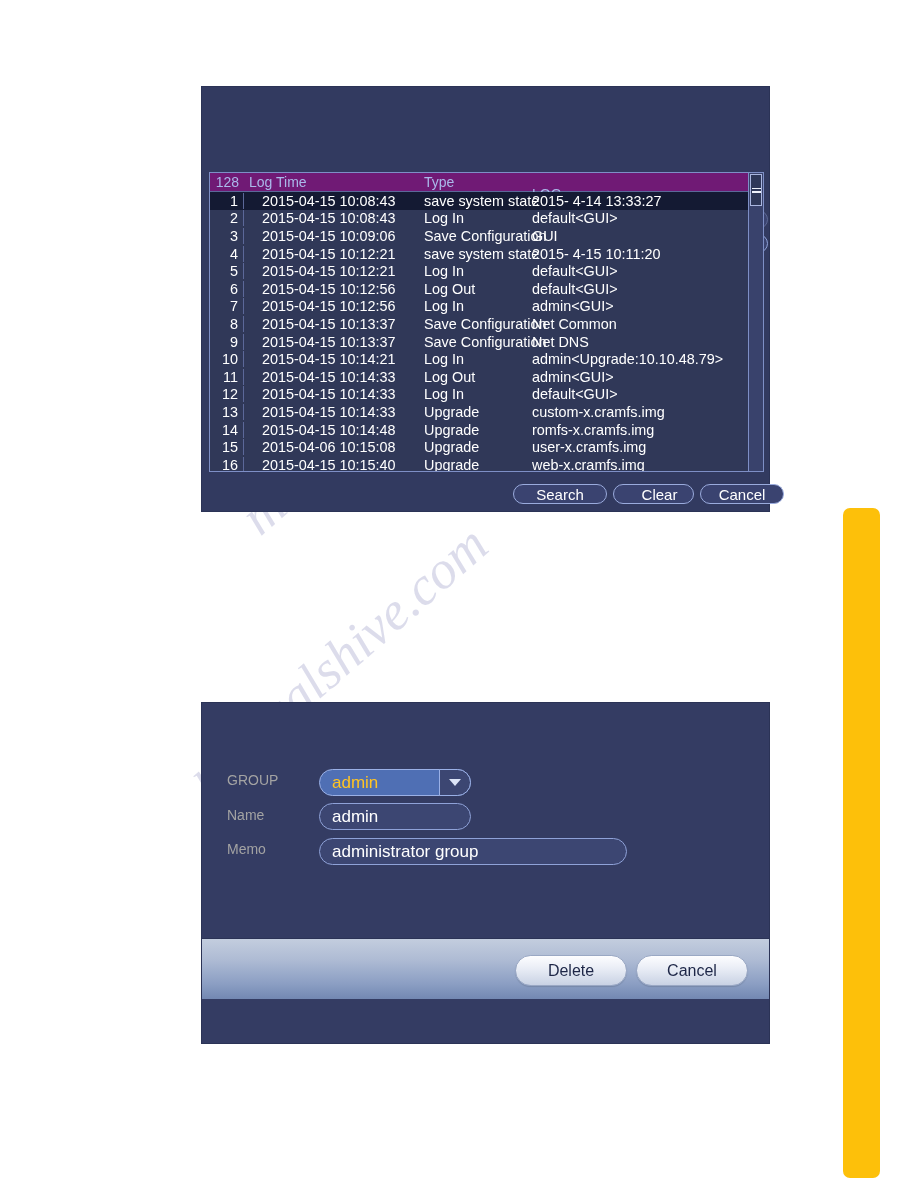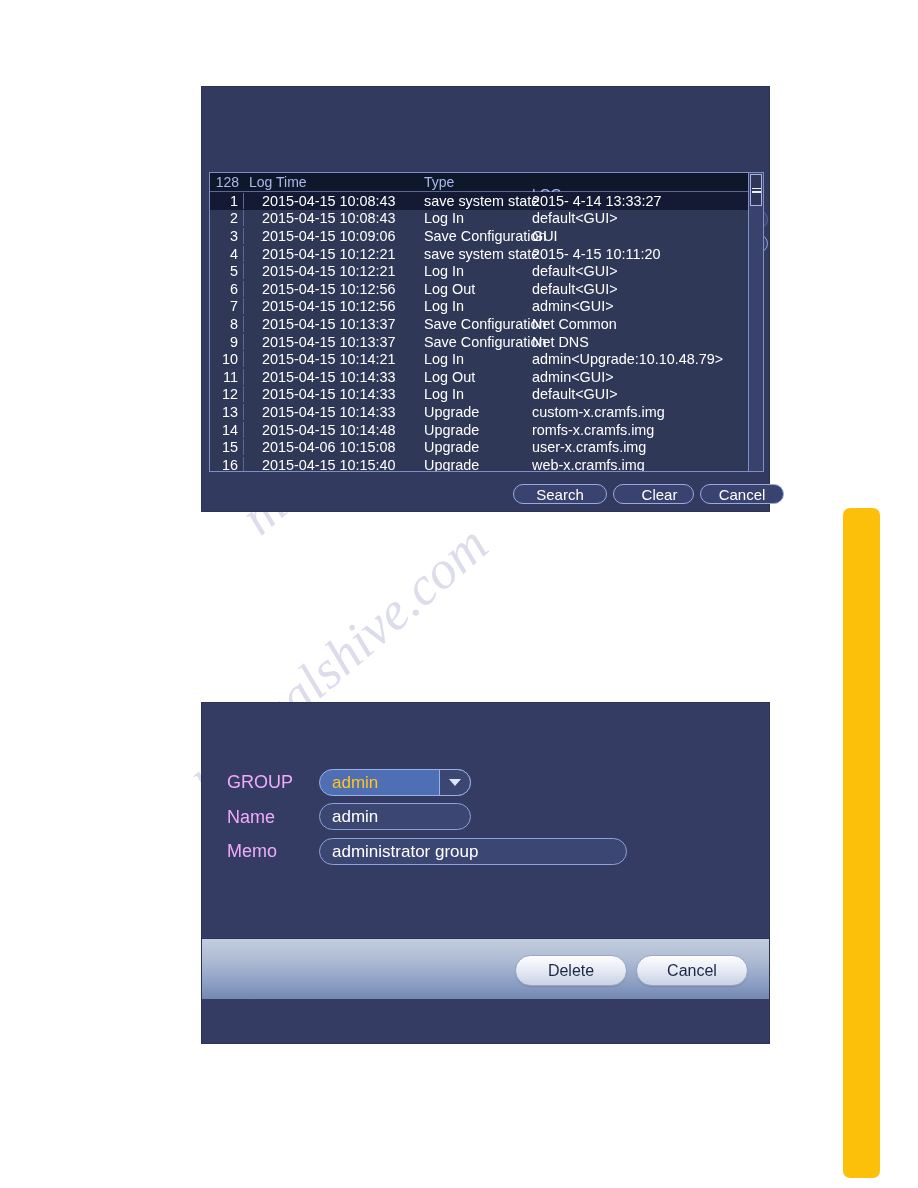--- a/index.html
+++ b/index.html
@@ -95,21 +95,21 @@
   
   .log-table{
     position:absolute;left:7px;top:85px;width:555px;height:300px;
     box-sizing:border-box;
     border:1px solid #7e8fc6;
     background:#303858;
     overflow:hidden;
   }
   .lt-head{
     display:flex;height:18px;align-items:center;
-    background:#0f172a;
+    background:#701a75;
     border-bottom:1px solid #5c6899;
     color:#aab9ea;font-size:14px;
   }
   .lt-head .c-no{width:33px;text-align:right;padding-right:4px;box-sizing:border-box;}
   .lt-head .c-time{width:181px;padding-left:6px;box-sizing:border-box;}
   .lt-head .c-type{width:106px;box-sizing:border-box;}
   .lt-head .c-log{flex:1;padding-left:2px;box-sizing:border-box;margin-top:24px;}
 
   .lt-body{position:relative;}
   .lt-row{
@@ -168,21 +168,21 @@
     position:absolute;left:156px;top:6px;width:258px;height:34px;
     border-radius:17px;
     background:linear-gradient(to bottom,#7e90bb 0%,#5f739f 50%,#53678f 100%);
     box-shadow:inset 0 1px 0 rgba(255,255,255,.30);
     display:flex;align-items:center;justify-content:center;
     color:#ffffff;font-size:21px;font-weight:bold;
     letter-spacing:.2px;
   }
   .dlg-body{position:relative;height:235px;background:#343c63;}
 
-  .dlg-label{position:absolute;color:#f0abfc;font-size:18px;}
+  .dlg-label{position:absolute;color:#a3a3a3;font-size:14px;}
   .lb-group{left:25px;top:69px;}
   .lb-name{left:25px;top:104px;}
   .lb-memo{left:25px;top:138px;}
 
   .dfld{
     position:absolute;box-sizing:border-box;height:27px;
     border:1px solid #8fa2d8;border-radius:14px;
     background:#3c4672;color:#ffffff;font-size:17px;
     display:flex;align-items:center;padding-left:12px;
   }

